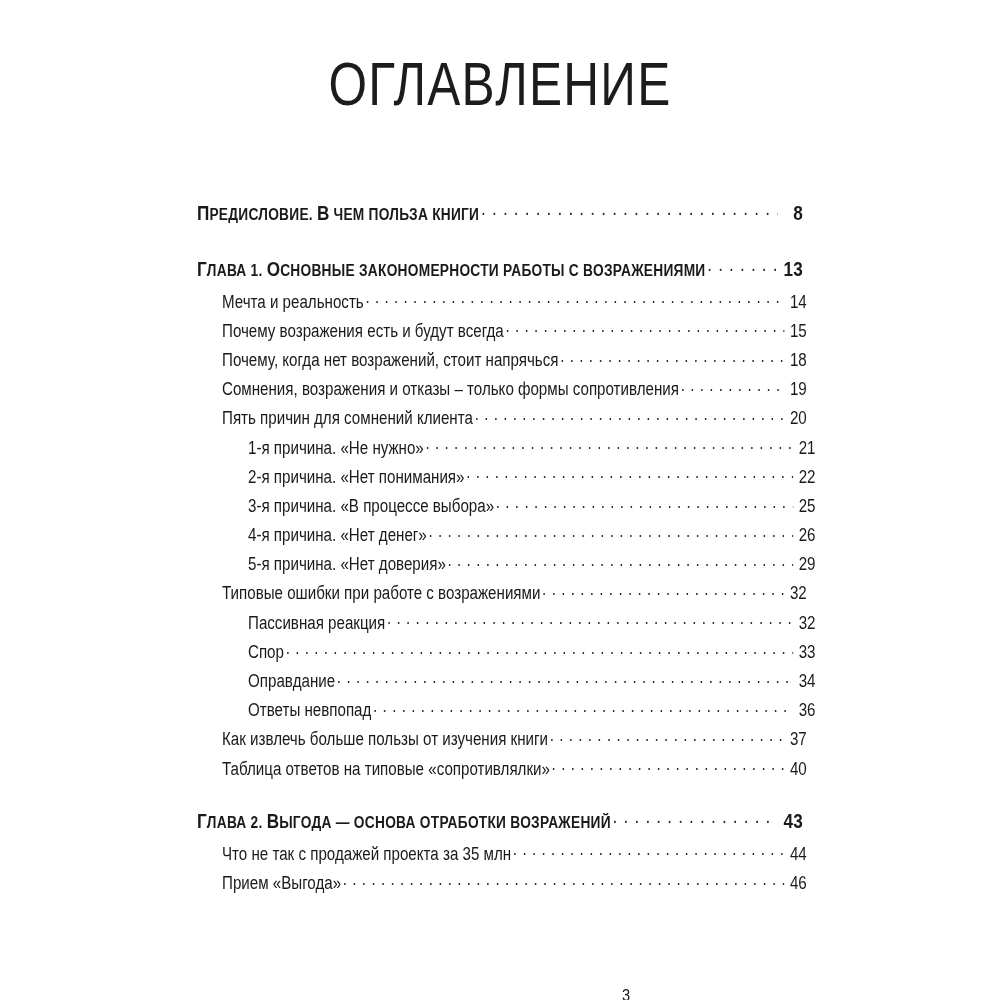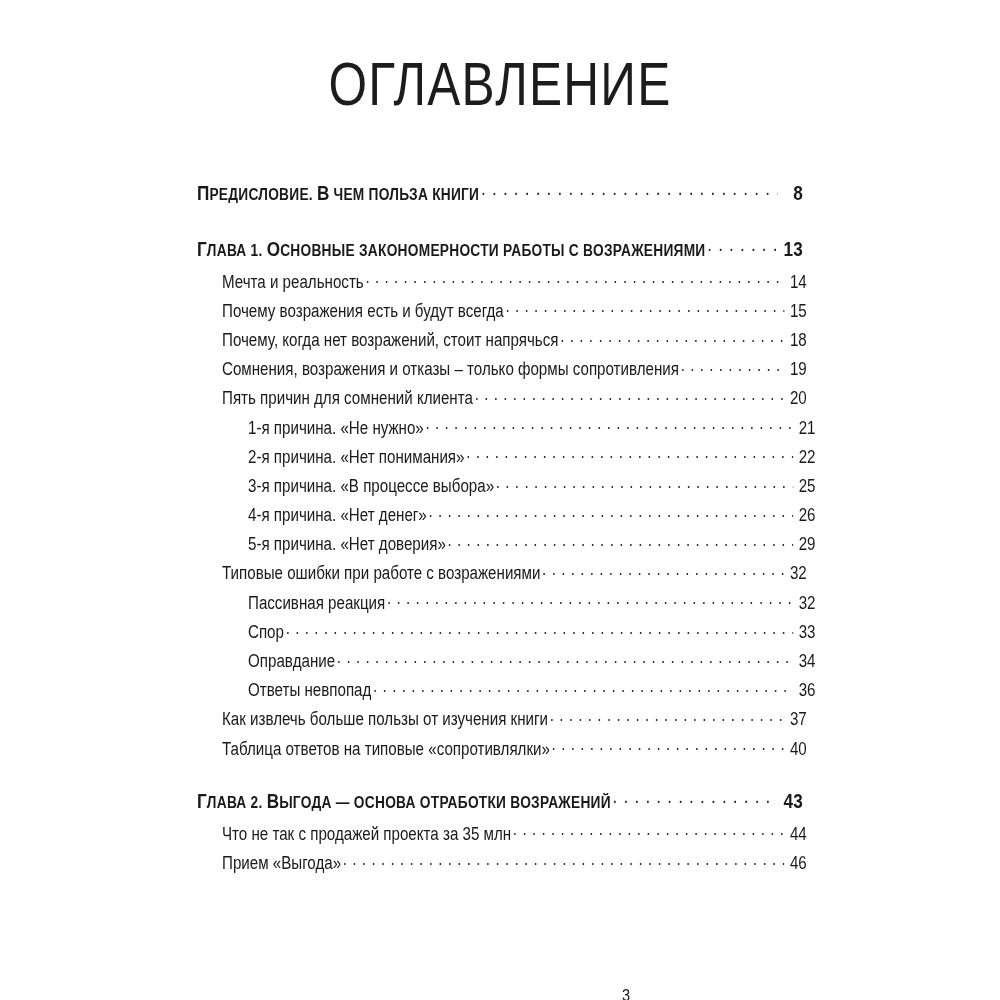--- a/index.html
+++ b/index.html
@@ -40,21 +40,21 @@
     line-height: 1;
     color: #1c1c1c;
     transform: scaleX(0.80);
     transform-origin: 50% 0;
     white-space: nowrap;
   }
 
   
   .toc-list {
     position: absolute;
-    top: 144px;
+    top: 164px;
     left: 197px;
     width: 606px;
   }
 
   .toc-entry {
     display: flex;
     align-items: baseline;
     width: 100%;
     box-sizing: border-box;
     color: #1a1a1a;

